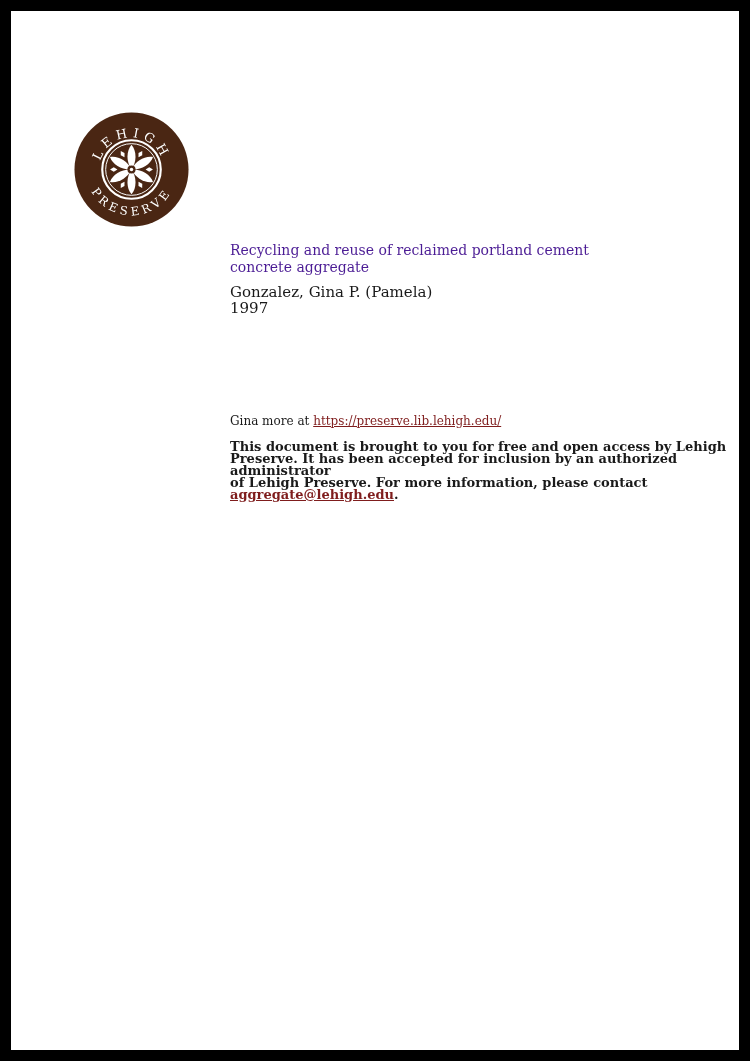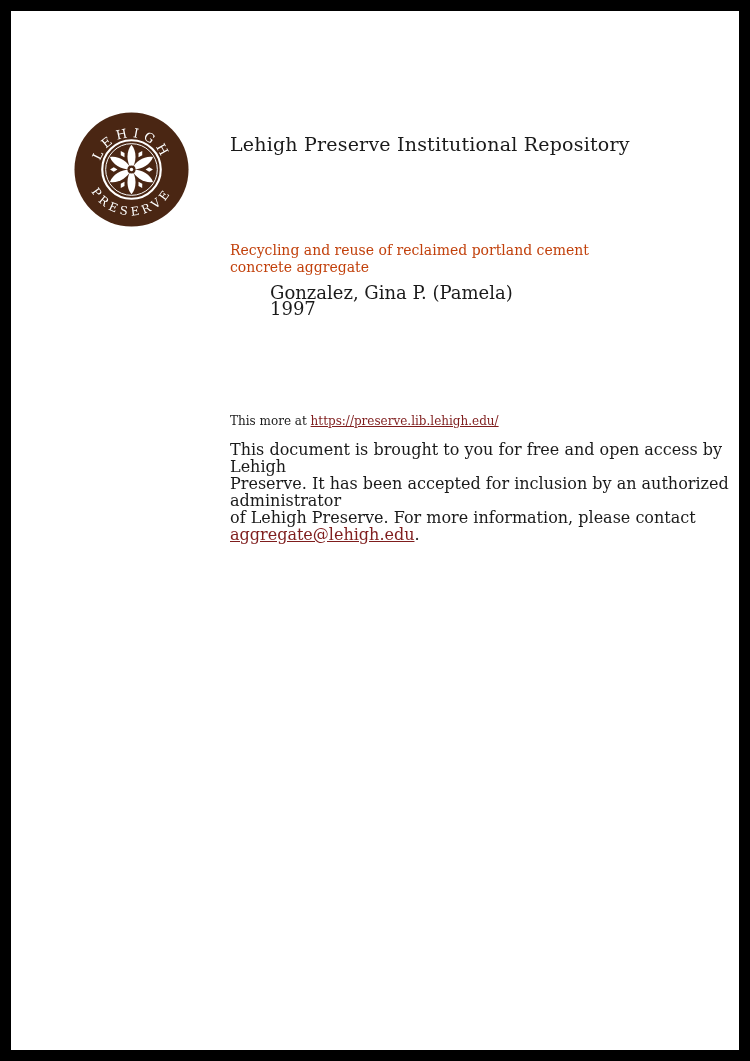--- a/index.html
+++ b/index.html
@@ -43,46 +43,46 @@
     letter-spacing: 0.2px;
     color: #1a1a1a;
   }
   .doc-title {
     position: absolute;
     left: 219px;
     top: 231px;
     font-size: 14px;
     line-height: 16.5px;
     white-space: pre-line;
-    color: #c2410c;
+    color: #4c1d95;
   }
   .author-block {
     position: absolute;
     left: 219px;
     top: 274px;
-    font-size: 18px;
+    font-size: 15px;
     line-height: 15.5px;
     color: #1a1a1a;
-    margin-left: 40px;
   }
   .find-more {
     position: absolute;
     left: 219px;
     top: 403px;
     font-size: 12px;
     line-height: 14px;
     color: #1a1a1a;
   }
   .footer-note {
     position: absolute;
     left: 219px;
     top: 430px;
-    font-size: 16px;
-    line-height: 17px;
+    font-size: 13px;
+    line-height: 12px;
     color: #1a1a1a;
+    font-weight: bold;
   }
   .prelines {
     white-space: pre-line;
   }
   a.doc-link {
     color: #7f1d1d;
     text-decoration: underline;
     cursor: pointer;
   }
 </style>
@@ -119,32 +119,31 @@
           <path d="M60,38 l2.2,3.8 -2.2,3.8 -2.2,-3.8 Z" transform="rotate(150,60,60)"></path>
           <path d="M60,38 l2.2,3.8 -2.2,3.8 -2.2,-3.8 Z" transform="rotate(210,60,60)"></path>
           <path d="M60,38 l2.2,3.8 -2.2,3.8 -2.2,-3.8 Z" transform="rotate(270,60,60)"></path>
           <path d="M60,38 l2.2,3.8 -2.2,3.8 -2.2,-3.8 Z" transform="rotate(330,60,60)"></path>
         </g>
         <circle cx="60" cy="60" r="4.2" fill="#4A2613"></circle>
         <circle cx="60" cy="60" r="1.8" fill="#ffffff"></circle>
       </g>
     </svg>
 
-    <div class="repo-title">Lehigh Preserve Institutional Repository</div>
 
     <div class="doc-title prelines">Recycling and reuse of reclaimed portland cement
 concrete aggregate</div>
 
     <div class="author-block">
       <div>Gonzalez, Gina P. (Pamela)</div>
       <div>1997</div>
     </div>
 
     <div class="find-more">
-      <span>This more at </span><a class="doc-link">https://preserve.lib.lehigh.edu/</a>
+      <span>Gina more at </span><a class="doc-link">https://preserve.lib.lehigh.edu/</a>
     </div>
 
     <div class="footer-note">
       <span class="prelines">This document is brought to you for free and open access by Lehigh
 Preserve. It has been accepted for inclusion by an authorized administrator
 of Lehigh Preserve. For more information, please contact</span><br>
       <a class="doc-link">aggregate@lehigh.edu</a><span>.</span>
     </div>
 
   </div>

